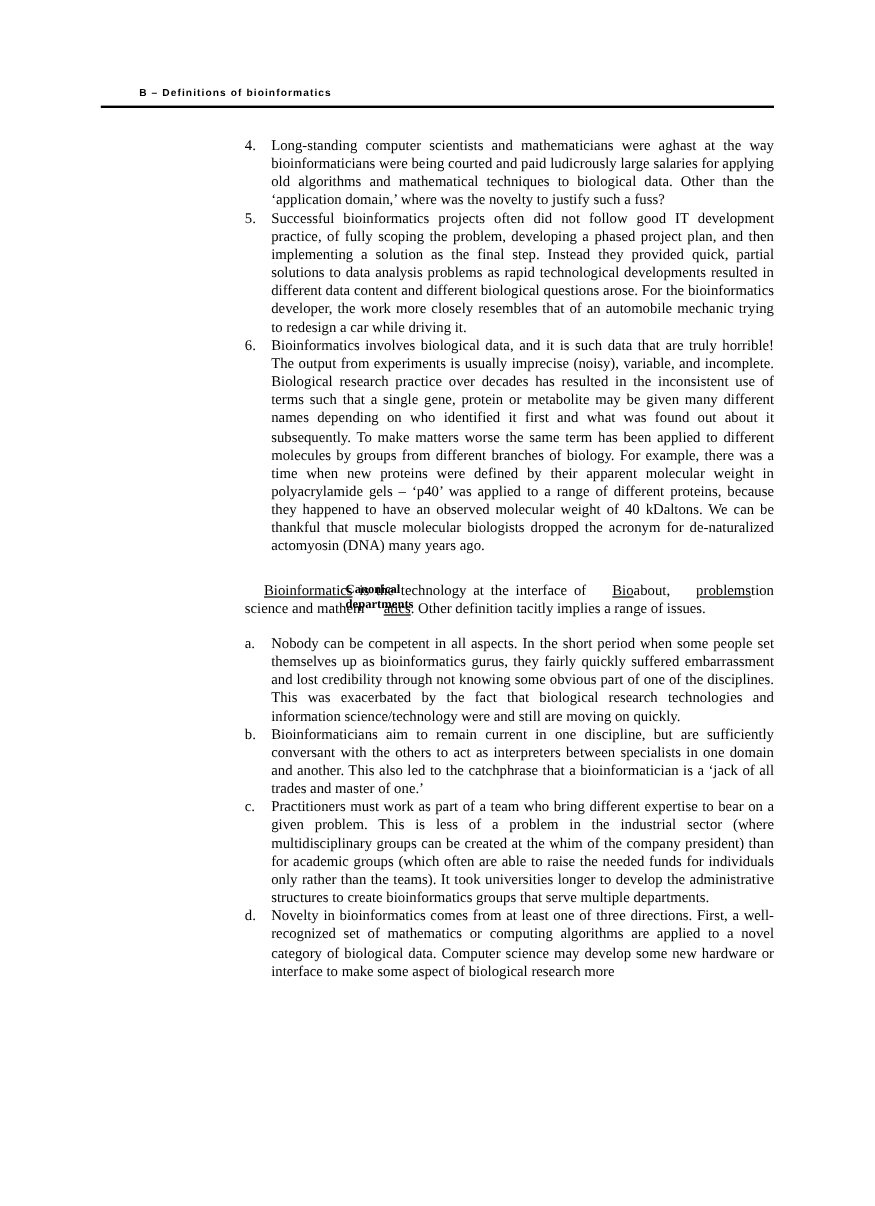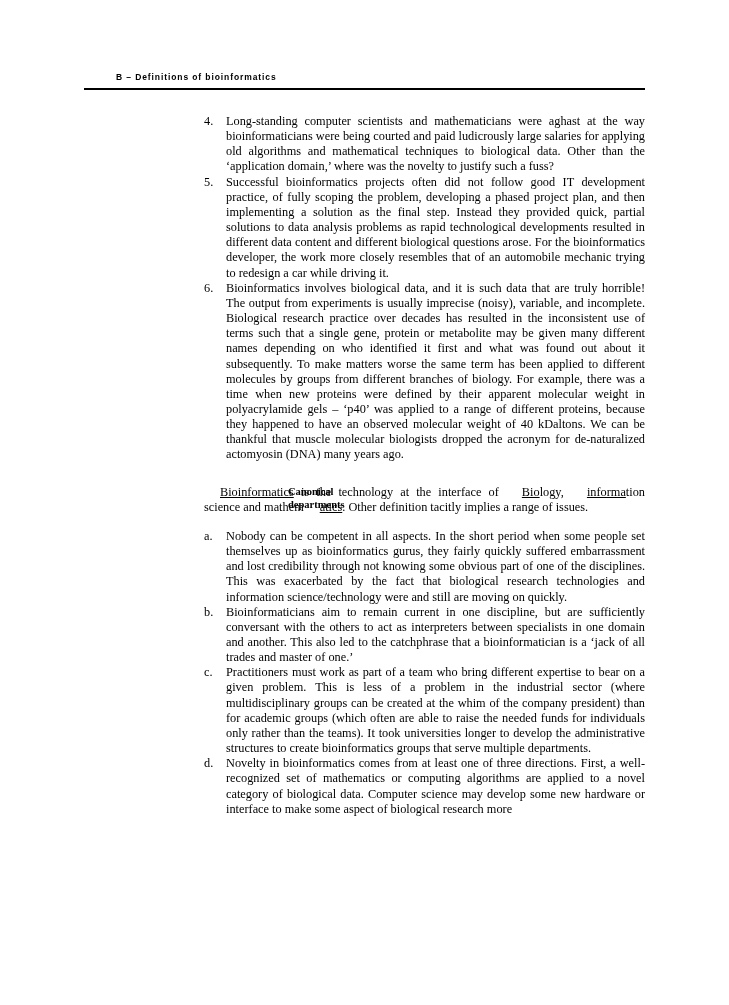--- a/index.html
+++ b/index.html
@@ -136,21 +136,21 @@
     </ul>
 
     <div class="gap-l"></div>
 
     <div class="sect-def">
       <div class="margin-note" style="top:0;">
         <div>Canonical</div>
         <div>departments</div>
       </div>
 
-      <div class="para"><u class="uline">Bioinformatics</u><span> is the technology at the interface of </span><u class="uline">Bio</u><span>logy, </span><u class="uline">informa</u><span>tion science and mathem</span><u class="uline">atics</u><span>. Other definition tacitly implies a range of issues.</span></div>
+      <div class="para"><u class="uline">Bioinformatics</u><span> is the technology at the interface of </span><u class="uline">Bio</u><span>about, </span><u class="uline">problems</u><span>tion science and mathem</span><u class="uline">atics</u><span>. Other definition tacitly implies a range of issues.</span></div>
 
 
       <div class="gap-m"></div>
 
       <ul class="list">
         <li class="li">
           <span class="marker">a.</span>
           <span>Nobody can be competent in all aspects. In the short period when some people set themselves up as bioinformatics gurus, they fairly quickly suffered embarrassment and lost credibility through not knowing some obvious part of one of the disciplines. This was exacerbated by the fact that biological research technologies and information science/technology were and still are moving on quickly.</span>
         </li>
         <li class="li">

